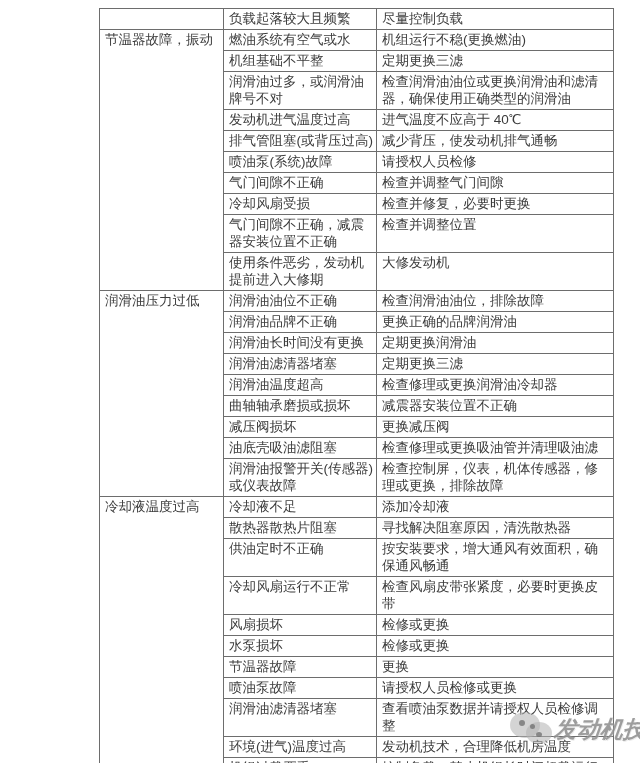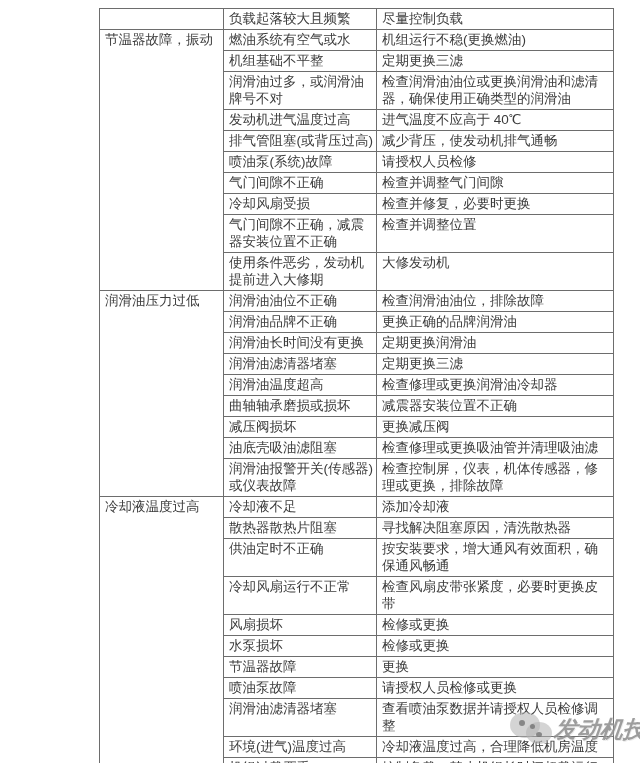--- a/index.html
+++ b/index.html
@@ -209,21 +209,21 @@
         <tr>
           <td>喷油泵故障</td>
           <td>请授权人员检修或更换</td>
         </tr>
         <tr>
           <td>润滑油滤清器堵塞</td>
           <td>查看喷油泵数据并请授权人员检修调整</td>
         </tr>
         <tr>
           <td>环境(进气)温度过高</td>
-          <td>冷却液温度过高，合理降低机房温度</td>
+          <td>发动机技术，合理降低机房温度</td>
         </tr>
         <tr>
           <td>机组过载严重</td>
           <td>控制负载，禁止机组长时间超载运行</td>
         </tr>
       </tbody>
   </table>
 
   <div class="watermark">
     <div class="wm-logo">

